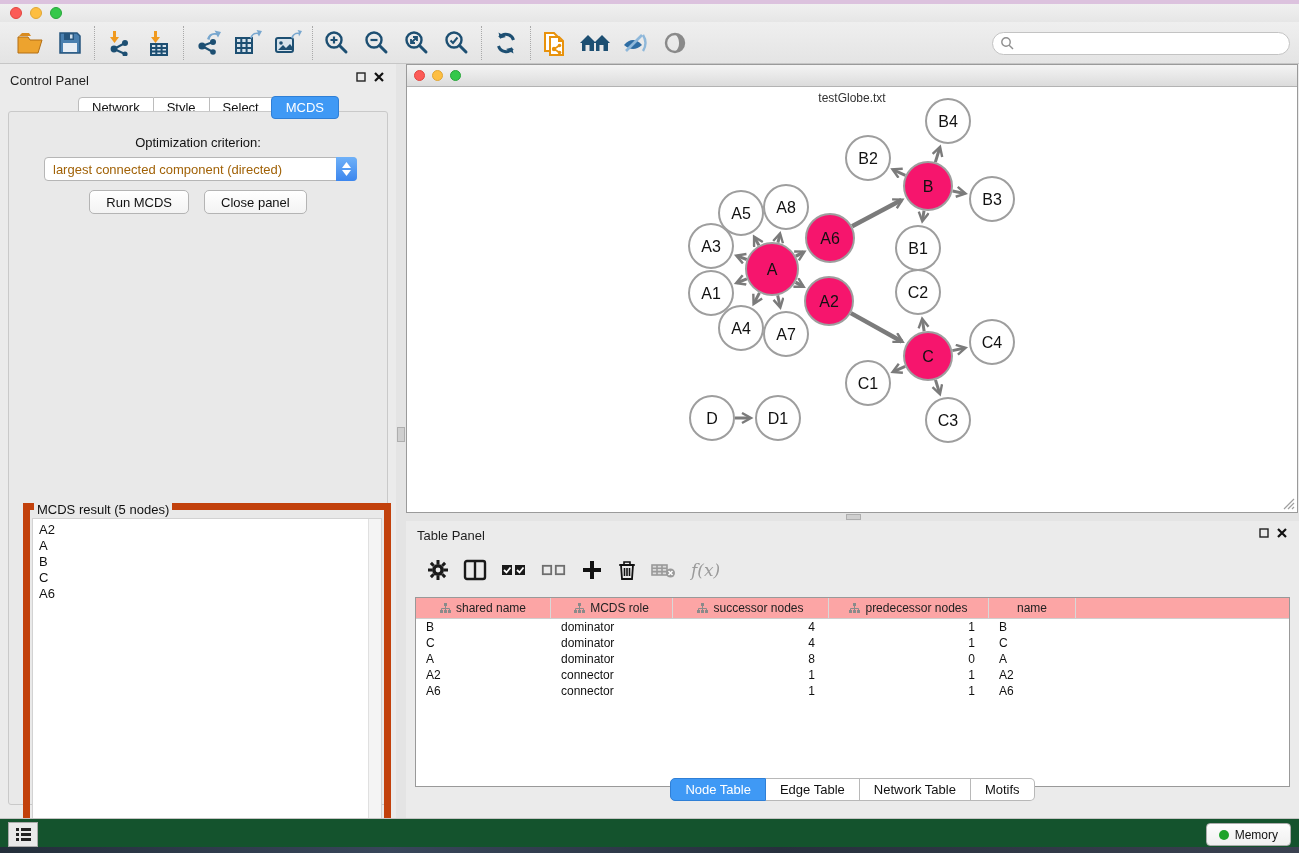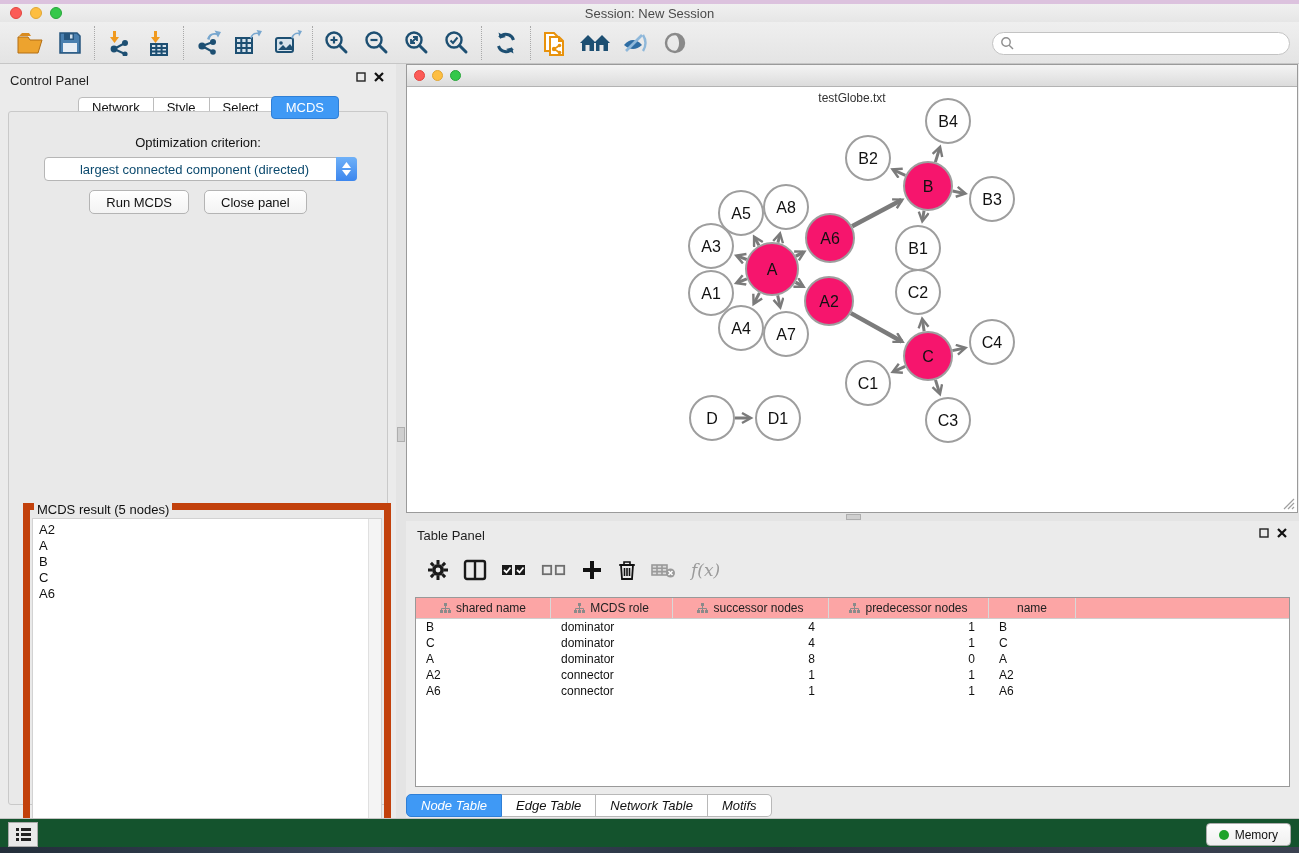--- a/index.html
+++ b/index.html
@@ -30,21 +30,21 @@
   .panel-ctl { display:flex; gap:8px; align-items:center; }
 
   .cp-tabs { position:absolute; left:78px; top:33px; height:21px; display:flex; }
   .cp-tab { background:#fff; border:1px solid #bcbcbc; border-left:none; font-size:13px; color:#111; padding:2px 13px; line-height:16px; }
   .cp-tab:first-child { border-left:1px solid #bcbcbc; border-radius:4px 0 0 4px; }
   .cp-tab.active { background:#3f99f5; border:1px solid #2f7fd6; color:#fff; border-radius:4px; margin:-1px -2px; padding:3px 14px; z-index:2; }
 
   .cp-content { position:absolute; left:8px; top:47px; width:380px; height:694px; border:1px solid #c9c9c9; border-radius:3px; background:#e9e9e9;padding-left:16px; }
   .opt-label { position:absolute; left:0; width:100%; top:23px; text-align:center; font-size:13px; color:#111; }
   .combo { position:absolute; left:35px; top:45px; width:313px; height:24px; background:#fff; border:1px solid #b6b6b6; border-radius:4px; display:flex; align-items:center; }
-  .combo .val { flex:1; font-size:13px; padding-left:8px; color:#0c4a6e; white-space:nowrap; overflow:hidden;text-align:center; }
+  .combo .val { flex:1; font-size:13px; padding-left:8px; color:#a16207; white-space:nowrap; overflow:hidden; }
   .combo .stepper { width:21px; height:24px; margin:-1px -1px -1px 0; border-radius:0 4px 4px 0; background:linear-gradient(#6fb1f8,#3c86ee); display:flex; flex-direction:column; align-items:center; justify-content:center; gap:2px; }
   .btnrow { position:absolute; left:0; width:100%; top:78px; display:flex; justify-content:center; gap:15px; }
   .pushbtn { background:linear-gradient(#ffffff,#f3f3f3); border:1px solid #b4b4b4; border-radius:5px; font-size:13px; color:#111; padding:3px 16px; height:24px; }
 
   .fieldset { position:absolute; left:14px; top:391px; width:368px; height:345px; border:7px solid #c2410c; }
   .fieldset .legend { position:absolute; left:4px; top:-8px; background:#e9e9e9; padding:0 3px; font-size:13px; color:#111; }
   .listbox { position:absolute; left:2px; top:8px; right:2px; bottom:2px; background:#fff; border:1px solid #d2d2d2; }
   .listbox .items { position:absolute; left:6px; top:3px; font-size:13px; line-height:16px; color:#111; }
   .scrolltrack { position:absolute; right:0; top:0; bottom:0; width:13px; background:#f4f4f4; border-left:1px solid #e0e0e0; }
 
@@ -65,21 +65,21 @@
   .table-panel { left:406px; top:521px; width:893px; height:297px; background:#ebebeb; }
   .tp-toolbar { position:absolute; left:9px; top:28px; right:9px; height:42px; display:flex; align-items:center; gap:14px; padding-left:12px; }
   .fx { font-family:"DejaVu Serif",serif; font-style:italic; font-size:17px; color:#9a9a9a; }
   .datatable { position:absolute; left:9px; top:76px; width:875px; height:190px; border:1px solid #999; background:#fff; overflow:hidden; }
   .thead { display:flex; background:#fca5a5; border-bottom:1px solid #cfcfcf; height:21px; }
   .th { display:flex; align-items:center; justify-content:center; gap:5px; font-size:12px; color:#222; border-right:1px solid #d8d8d8; }
   .trow { display:flex; height:16px; align-items:center; }
   .td { font-size:12px; color:#111; overflow:hidden; white-space:nowrap; }
   .td.num { text-align:right; }
 
-  .tp-tabs { position:absolute; left:0; right:0; top:273px; display:flex; justify-content:flex-start;font-style:italic; }
+  .tp-tabs { position:absolute; left:0; right:0; top:257px; display:flex; justify-content:center; }
   .tp-tab { background:#fff; border:1px solid #b8b8b8; border-left:none; font-size:13px; color:#111; padding:3px 14px; height:23px; }
   .tp-tab:first-child { border-left:1px solid #b8b8b8; border-radius:5px 0 0 5px; }
   .tp-tab:last-child { border-radius:0 5px 5px 0; }
   .tp-tab.active { background:#3f99f5; border-color:#2f7fd6; color:#fff; }
 
   
   .statusbar { left:0; top:818px; width:1299px; height:29px; background:#14532d; border-top:1px solid #c4c4c4; }
   .status-left-btn { position:absolute; left:8px; top:3px; width:30px; height:25px; background:#e9e9e9; border:1px solid #a9a9a9; display:flex; align-items:center; justify-content:center; }
   .memory-btn { position:absolute; right:8px; top:4px; height:23px; background:linear-gradient(#fdfdfd,#f0f0f0); border:1px solid #ababab; border-radius:4px; display:flex; align-items:center; gap:6px; padding:0 12px; font-size:12px; color:#111; }
   .memdot { width:10px; height:10px; border-radius:50%; background:#1ea32b; }
@@ -88,21 +88,20 @@
   svg { display:block; }
 </style>
 </head>
 <body>
 
 <div class="abs desktop-top"></div>
 <div class="abs titlebar">
   <span class="tl red"></span>
   <span class="tl yellow"></span>
   <span class="tl green"></span>
-  <span class="title">Session: New Session</span>
 </div>
 
 <div class="abs toolbar">
   <div class="tbtn" style="margin-left:10px">
     <svg width="28" height="24" viewBox="0 0 28 24">
       <path d="M2 6 L6 2 h7 l2 3 h-11 z" fill="#d98b1f"></path>
       <path d="M2 6 h10 l2 3 h12 l-4 13 H2 z" fill="#eda32e" stroke="#b36f14" stroke-width="1"></path>
     </svg>
   </div>
   <div class="tbtn">

